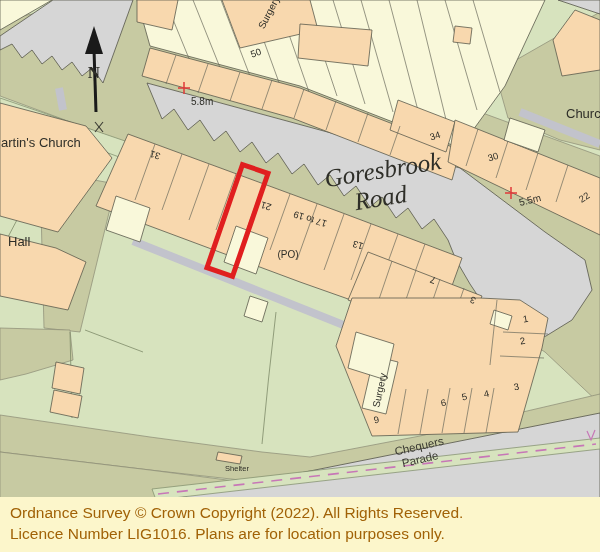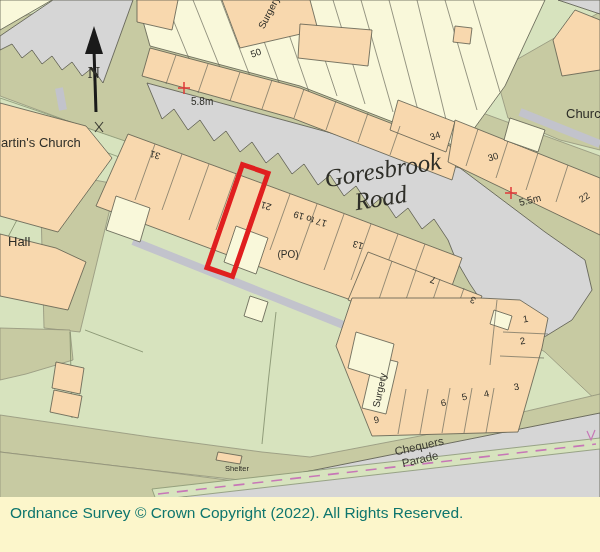--- a/index.html
+++ b/index.html
@@ -17,21 +17,21 @@
   .verge{fill:#C7CAA2;stroke:#8a8a74;stroke-width:0.7;}
   .roadsurf{fill:#D6D6D6;stroke:#55554a;stroke-width:0.8;}
   .green{fill:#D7E3BE;}
   .greenp{fill:#D7E3BE;stroke:#7d8a68;stroke-width:0.7;}
   .bpeach{fill:#F8D8AE;stroke:#5a5a4d;stroke-width:0.8;}
   .bcream{fill:#F9F8DA;stroke:#5a5a4d;stroke-width:0.8;}
   .wall{stroke:#6a6a5c;stroke-width:0.7;}
   .path{stroke:#C2C3CC;stroke-width:8;}
   .bound{stroke:#7d8a68;stroke-width:0.8;fill:none;}
   #footer{position:absolute;left:0;top:497px;width:600px;height:55px;background:#FCF6CB;
-    color:#0f766e;font-size:15.5px;line-height:1.35;padding:6px 0 0 10px;box-sizing:border-box;}
+    color:#a16207;font-size:15.5px;line-height:1.35;padding:6px 0 0 10px;box-sizing:border-box;}
 </style>
 </head>
 <body>
 
 <div id="stage">
 <svg id="map" width="600" height="500" viewBox="0 0 600 500">
 
   <rect class="green" x="0" y="0" width="600" height="500"></rect>
 
   <g>
@@ -219,14 +219,15 @@
     <text class="num" text-anchor="middle" transform="translate(517,390) rotate(-12)">3</text>
     <text class="num" text-anchor="middle" transform="translate(487,397) rotate(-12)">4</text>
     <text class="num" text-anchor="middle" transform="translate(465,400) rotate(-12)">5</text>
     <text class="num" text-anchor="middle" transform="translate(444,406) rotate(-12)">6</text>
     <text class="num" text-anchor="middle" transform="translate(377,423) rotate(-12)">9</text>
   </g>
 </svg>
 
 <div id="footer">
   <div>Ordnance Survey © Crown Copyright (2022).  All Rights Reserved.</div>
+  <div>Licence Number LIG1016.  Plans are for location purposes only.</div>
 </div>
 </div>
 
 </body></html>

